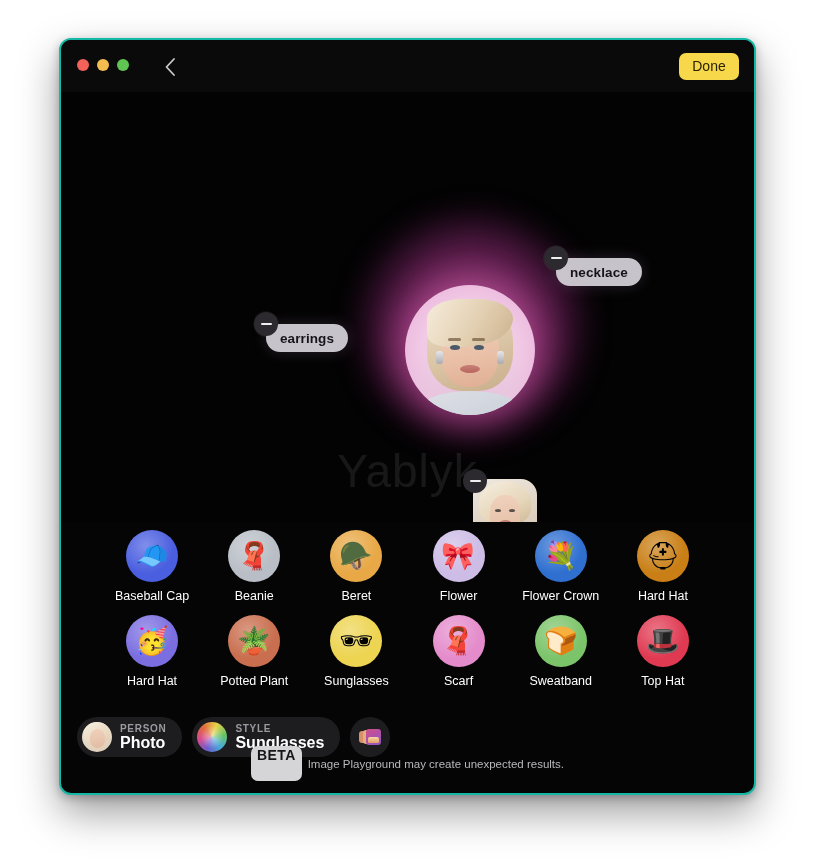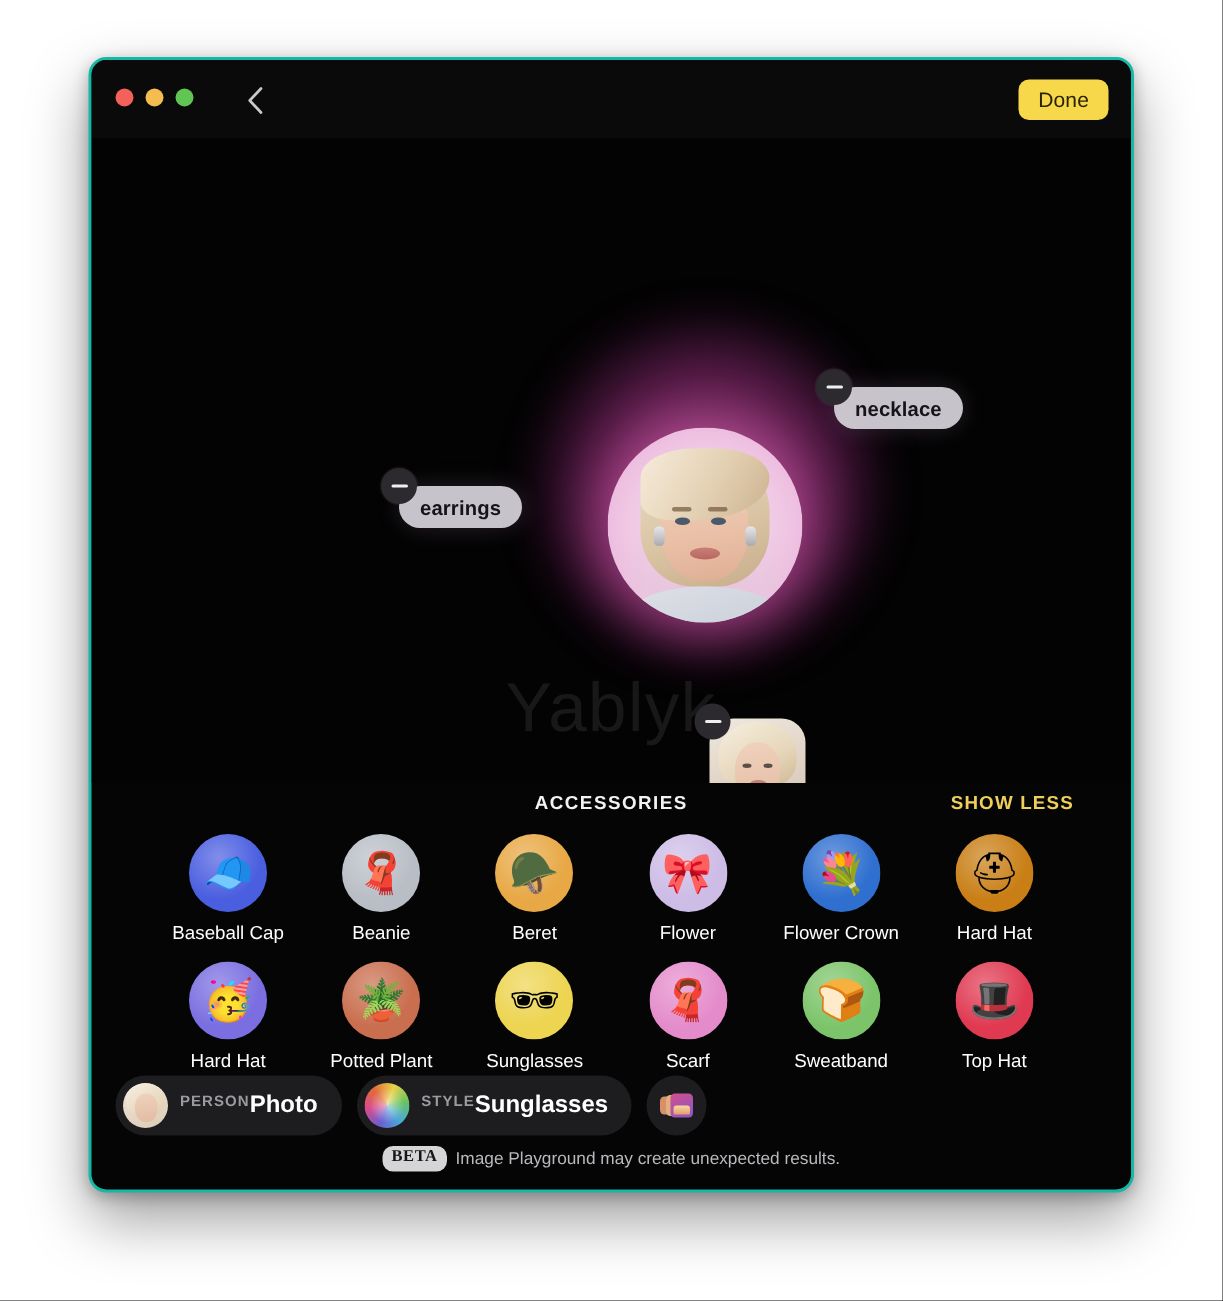--- a/index.html
+++ b/index.html
@@ -351,21 +351,21 @@
     position: absolute; left: 2px; top: 0; width: 26px; height: 21px;
     border-radius: 50% 50% 36% 36%;
     background: linear-gradient(150deg,#f8f0e2 0%,#e0cdaf 100%);
   }
   .pill-avatar .pa-skin {
     position: absolute; left: 8px; top: 7px; width: 15px; height: 19px;
     border-radius: 46% 46% 44% 44%;
     background: linear-gradient(170deg,#f0d2bd 0%,#e2bb a2 100%);
     background: linear-gradient(170deg,#f0d2bd 0%,#e2bba2 100%);
   }
-  .pill-text { display: flex; flex-direction: row; justify-content: center; }
+  .pill-text { display: flex; flex-direction: column; justify-content: center; }
   .pill-kicker {
     font-size: 10px;
     letter-spacing: 0.7px;
     color: #9a9aa0;
     font-weight: 600;
     line-height: 12px;
   }
   .pill-value {
     font-size: 16px;
     font-weight: 700;
@@ -410,27 +410,26 @@
     left: 0; right: 0;
     bottom: 12px;
     display: flex;
     align-items: center;
     justify-content: center;
     gap: 6px;
   }
   #beta-badge {
     background: #d5d5d8;
     color: #161618;
-    font-size: 11px;
+    font-size: 14px;
     font-weight: 700;
     letter-spacing: 0.4px;
     border-radius: 7px;
-    padding: 2px 6px 4px;
+    padding: 2px 6px 19px;
     line-height: 1;
-    font-family: Liberation Serif, serif;
   }
   #footer-text {
     font-size: 11.5px;
     color: #b8b8bd;
   }
 </style>
 </head>
 <body>
 
 <div id="app-window">
@@ -491,24 +490,20 @@
       <div class="thumb-eye left"></div>
       <div class="thumb-eye right"></div>
       <div class="thumb-mouth"></div>
     </div>
     <div id="thumb-remove">
         <i></i>
       </div>
   </div>
 
   <div id="accessories-panel">
-    <div id="accessories-header">
-      <span id="accessories-title">ACCESSORIES</span>
-      <span id="show-less-button">SHOW LESS</span>
-    </div>
     <div id="accessory-grid">
         <div class="accessory-item">
           <div class="accessory-icon" style="background: radial-gradient(circle at 38% 30%, rgba(255, 255, 255, 0.3) 0%, rgba(255, 255, 255, 0) 58%), rgb(74, 94, 224);">🧢</div>
           <div class="accessory-label">Baseball Cap</div>
         </div>
         <div class="accessory-item">
           <div class="accessory-icon" style="background: radial-gradient(circle at 38% 30%, rgba(255, 255, 255, 0.3) 0%, rgba(255, 255, 255, 0) 58%), rgb(185, 190, 198);">🧣</div>
           <div class="accessory-label">Beanie</div>
         </div>
         <div class="accessory-item">

